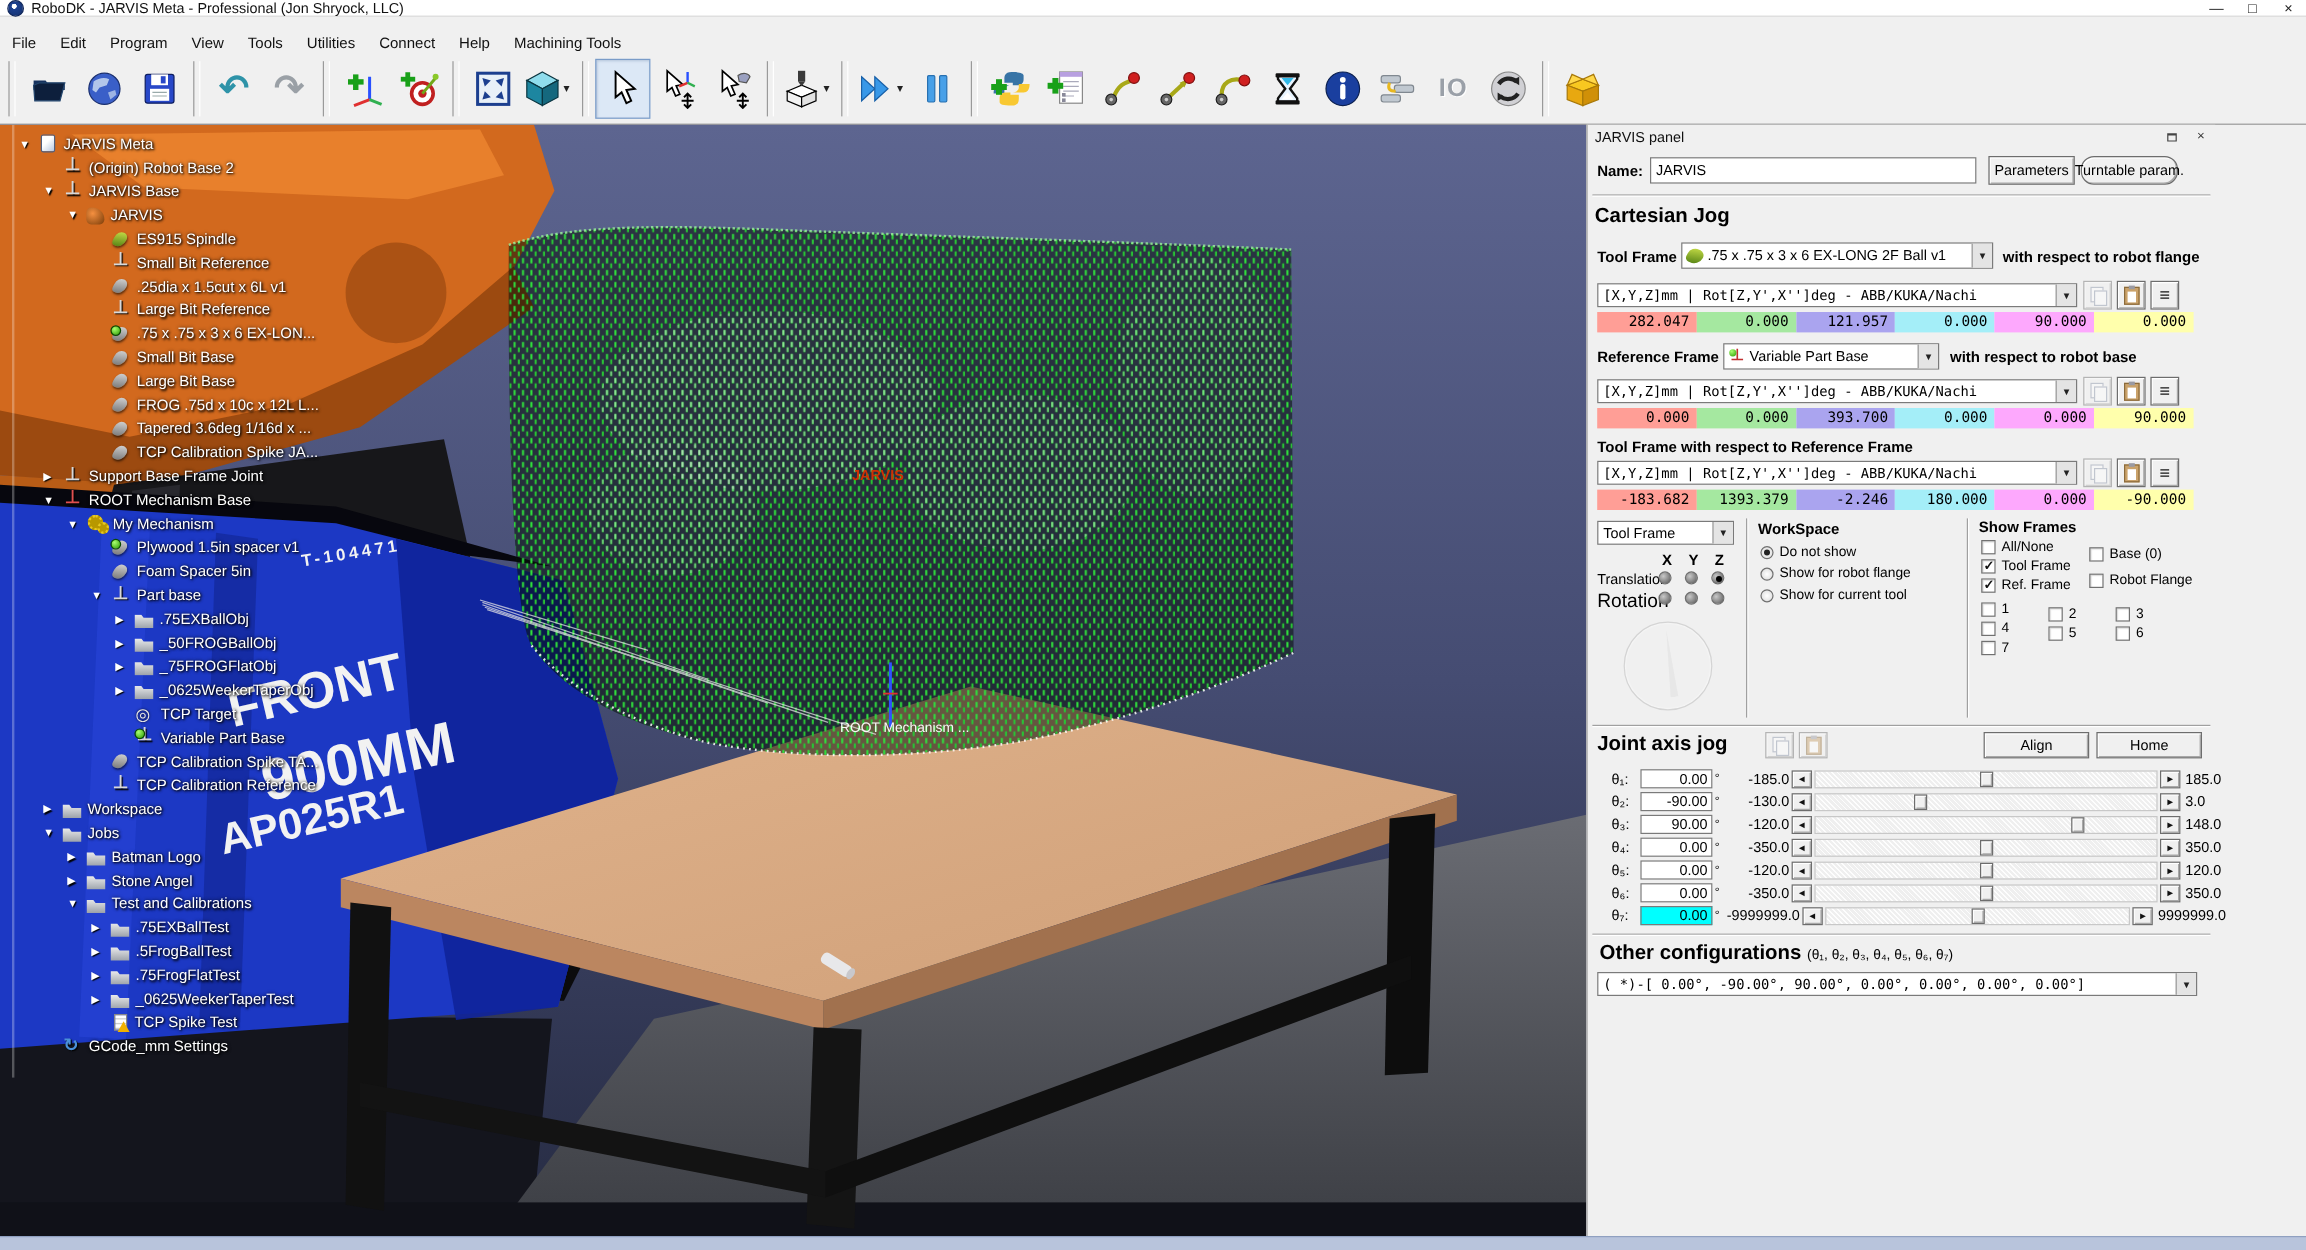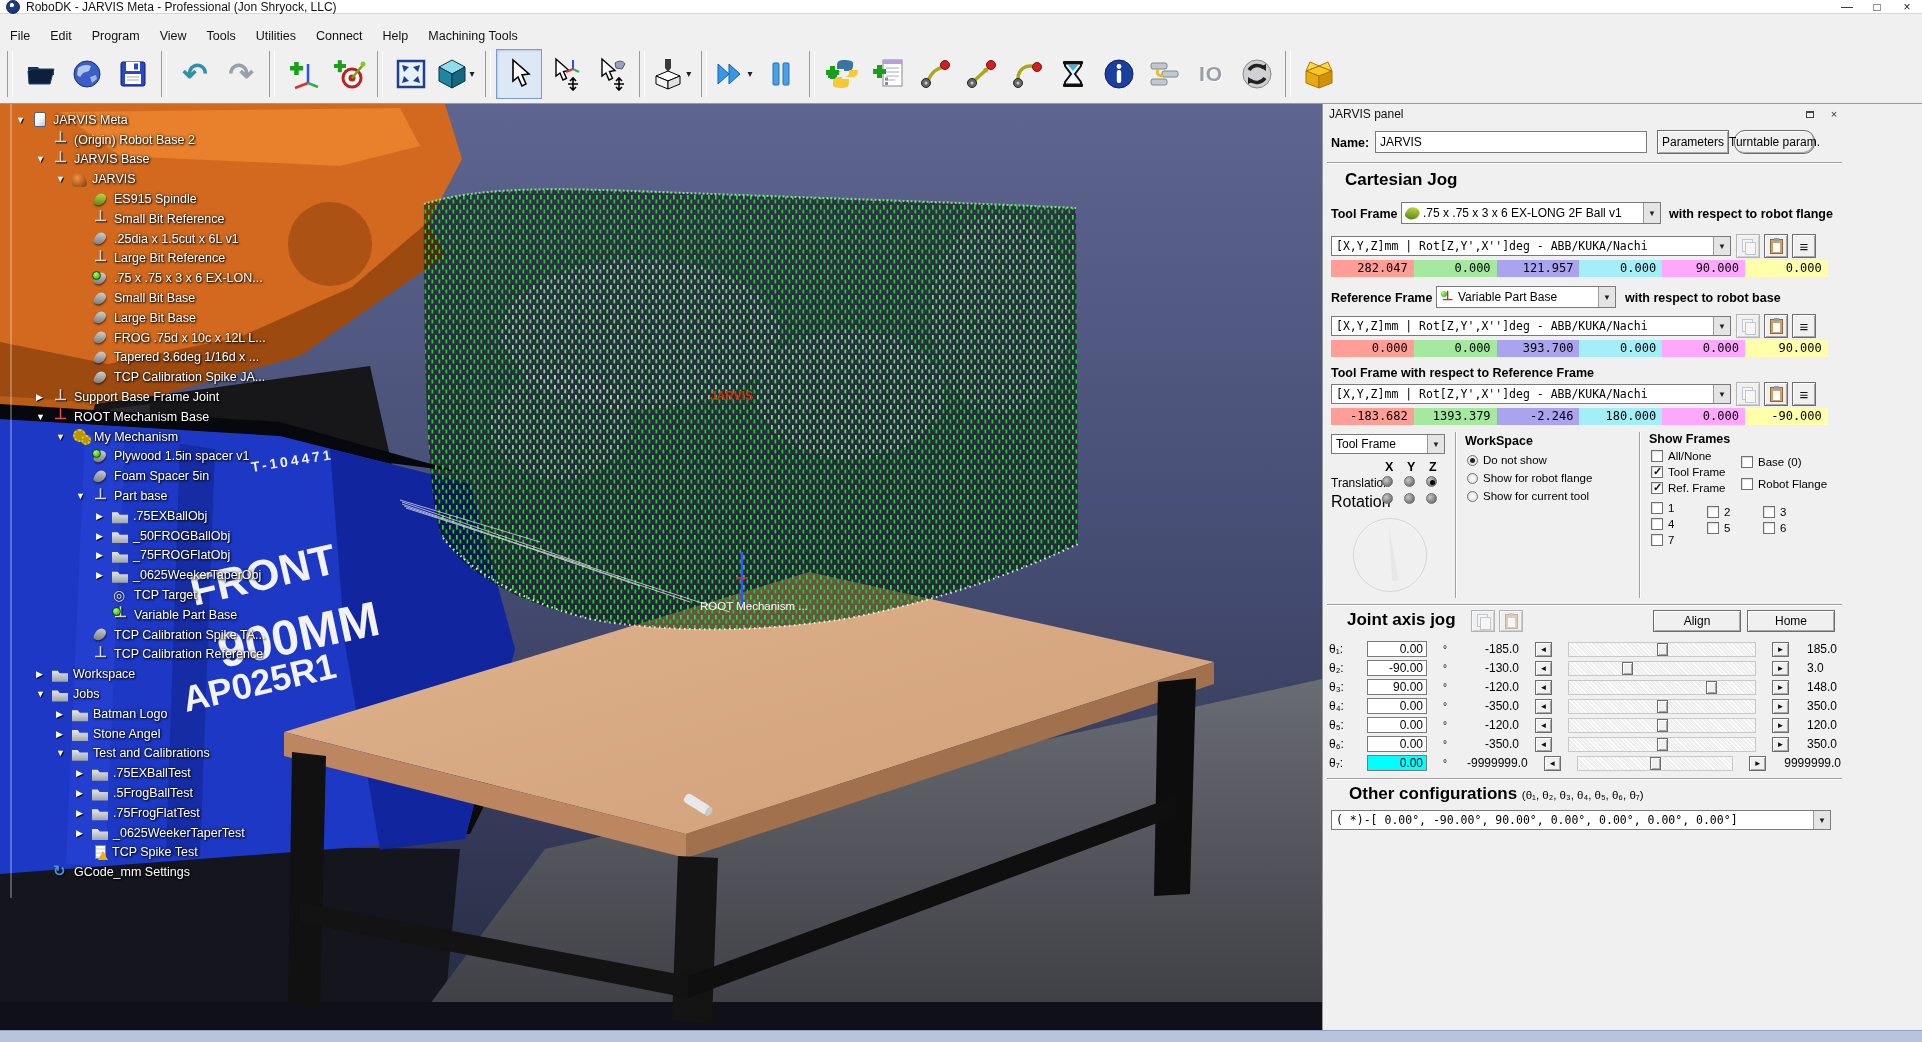--- a/index.html
+++ b/index.html
@@ -66,21 +66,21 @@
 
   
   #panel { position:absolute; left:1322px; top:0; width:524px; height:926px; background:#f0f0f0; border-left:1px solid #9a9a9a; }
   .phead { height:20px; display:flex; align-items:center; padding:0 4px 0 6px; font-size:12px; color:#111; }
   .phbtns { margin-left:auto; display:flex; gap:8px; align-items:center; }
   .phb { width:16px; height:14px; display:flex; align-items:center; justify-content:center; font-size:11px; color:#333; }
   .floatico { width:8px; height:7px; border:1px solid #444; border-top:2px solid #444; display:block; }
   .pbody { position:relative; width:100%; height:906px; font-size:12.5px; color:#000; }
 
   .plabel { font-weight:bold; font-size:12.5px; position:absolute; white-space:nowrap; }
-  .pheading { font-weight:bold; font-size:17px; position:absolute; white-space:nowrap;margin-left:16px; }
+  .pheading { font-weight:bold; font-size:17px; position:absolute; white-space:nowrap; }
   .psub { font-weight:normal; font-size:11.5px; }
   .btn { position:absolute; background:#f0f0f0; border:1px solid #6d6d6d; box-shadow:inset 1px 1px 0 #ffffff, inset -1px -1px 0 #a8a8a8; font-size:12px; display:flex; align-items:center; justify-content:center; white-space:nowrap; }
   .tinput { position:absolute; background:#fff; border:1px solid #7a7a7a; font-size:12px; padding:2px 4px; font-family:"Liberation Sans",sans-serif; }
   .hsep { position:absolute; left:4px; right:4px; height:2px; border-top:1px solid #a0a0a0; border-bottom:1px solid #ffffff; }
   .vsep { position:absolute; width:2px; border-left:1px solid #a0a0a0; border-right:1px solid #ffffff; }
 
   .dd { position:absolute; background:#fff; border:1px solid #7a7a7a; display:flex; font-size:12px; }
   .dd .ddtext { flex:1; padding:0 4px; white-space:nowrap; overflow:hidden; display:flex; align-items:center; gap:4px; }
   .dd .ddarrow { width:17px; align-self:stretch; background:#e4e4e4; border-left:1px solid #9a9a9a; display:flex; align-items:center; justify-content:center; font-size:8px; color:#222; flex:none; }
   .dd.mono .ddtext { font-family:"DejaVu Sans Mono",monospace; font-size:11.5px; }
@@ -109,21 +109,21 @@
   .cb .box { width:12px; height:12px; background:#fff; border:1px solid #707070; box-shadow:inset 1px 1px 1px rgba(0,0,0,.15); position:relative; flex:none; }
   .cb .box.on::after { content:"✓"; position:absolute; left:1px; top:-2px; font-size:11px; font-weight:bold; color:#111; }
   .rb .dot { width:11px; height:11px; border-radius:50%; background:radial-gradient(#fff,#d8d8d8); border:1px solid #707070; position:relative; flex:none; }
   .rb .dot.on::after { content:""; position:absolute; left:2px; top:2px; width:5px; height:5px; border-radius:50%; background:#222; }
   .rb.shade .dot { background:radial-gradient(circle at 35% 35%, #c8c8c8, #555); }
   .rb.shade .dot.on::after { background:#000; left:2.5px; top:2.5px; }
 
   .dial { position:absolute; width:74px; height:74px; border-radius:50%; border:1px solid #d4d4d4; box-shadow:inset 0 0 2px #fff; }
   .needle { position:absolute; left:33px; top:6px; width:10px; height:56px; clip-path:polygon(50% 0, 18% 100%, 82% 100%); background:#e6e6e6; border:0; transform:rotate(-7deg); opacity:.9; }
 
-  .jrow { position:absolute; left:6px; width:512px; height:18px; display:flex; align-items:center; gap:16px; font-size:12px; }
+  .jrow { position:absolute; left:20px; width:512px; height:18px; display:flex; align-items:center; gap:2px; font-size:12px; }
   .jname { width:22px; flex:none; font-size:12px; }
   .jval { width:60px; flex:none; height:16px; background:#fff; border:1px solid #7a7a7a; text-align:right; padding-right:3px; line-height:15px; }
   .jval.hl { background:#00ffff; }
   .jdeg { width:8px; flex:none; font-size:10px; }
   .jmin { min-width:52px; flex:none; text-align:right; }
   .jmax { min-width:36px; flex:none; text-align:left; padding-left:2px; }
   .jarrow { width:17px; height:15px; flex:none; background:#f0f0f0; border:1px solid #6d6d6d; box-shadow:inset 1px 1px 0 #fff, inset -1px -1px 0 #a8a8a8; font-size:8px; display:flex; align-items:center; justify-content:center; color:#111; }
   .jtrack { flex:1; height:15px; background:repeating-linear-gradient(45deg,#fdfdfd 0 1px,#efefef 1px 3px); border:1px solid #c8c8c8; position:relative; }
   .jthumb { position:absolute; top:0; width:11px; height:13px; background:#f0f0f0; border:1px solid #6d6d6d; box-shadow:inset 1px 1px 0 #fff, inset -1px -1px 0 #a8a8a8; left:calc((100% - 11px) * var(--frac)); }
 

